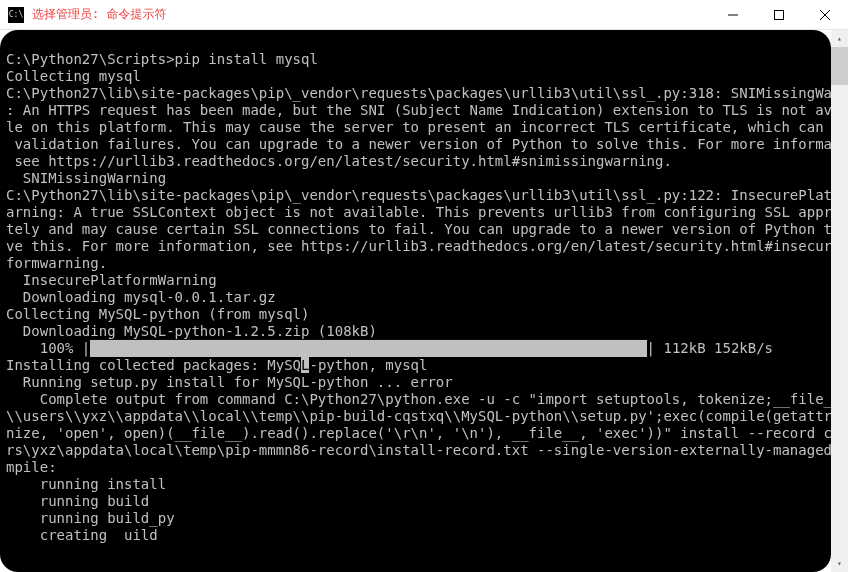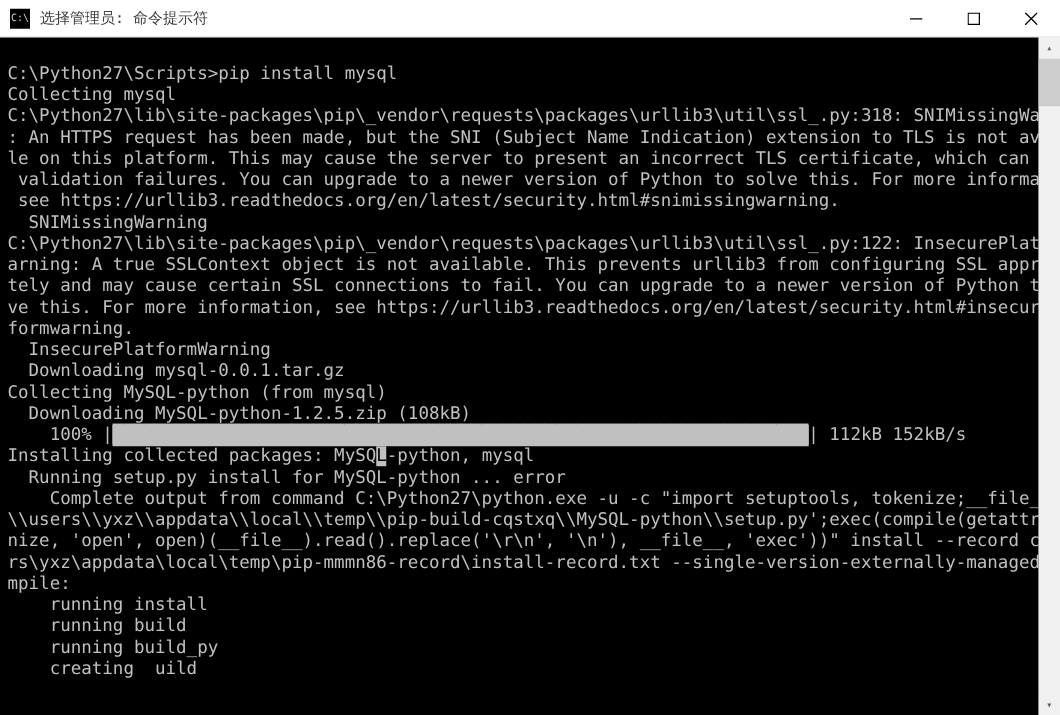--- a/index.html
+++ b/index.html
@@ -28,21 +28,21 @@
       align-items: center;
       justify-content: center;
     }
     .app-icon-inner {
       font-size: 8px;
       color: #ccc;
       font-family: Consolas, monospace;
     }
     .title-text {
       font-size: 12px;
-      color: #404040;
+      color: #ef4444;
       flex: 1;
     }
     .win-controls {
       display: flex;
       height: 100%;
     }
     .win-btn {
       width: 46px;
       height: 100%;
       display: flex;
@@ -61,20 +61,21 @@
     .terminal {
       flex: 1;
       background: #000;
       color: #c0c0c0;
       font-family: "NSimSun", "SimSun", Consolas, monospace;
       font-size: 14px;
       line-height: 17px;
       padding: 4px 6px;
       white-space: pre;
       overflow: hidden;
+      border-radius: 18px;
     }
     .scrollbar {
       width: 17px;
       height: 100%;
       background: #f0f0f0;
       position: relative;
     }
     .scroll-arrow {
       width: 17px;
       height: 17px;

